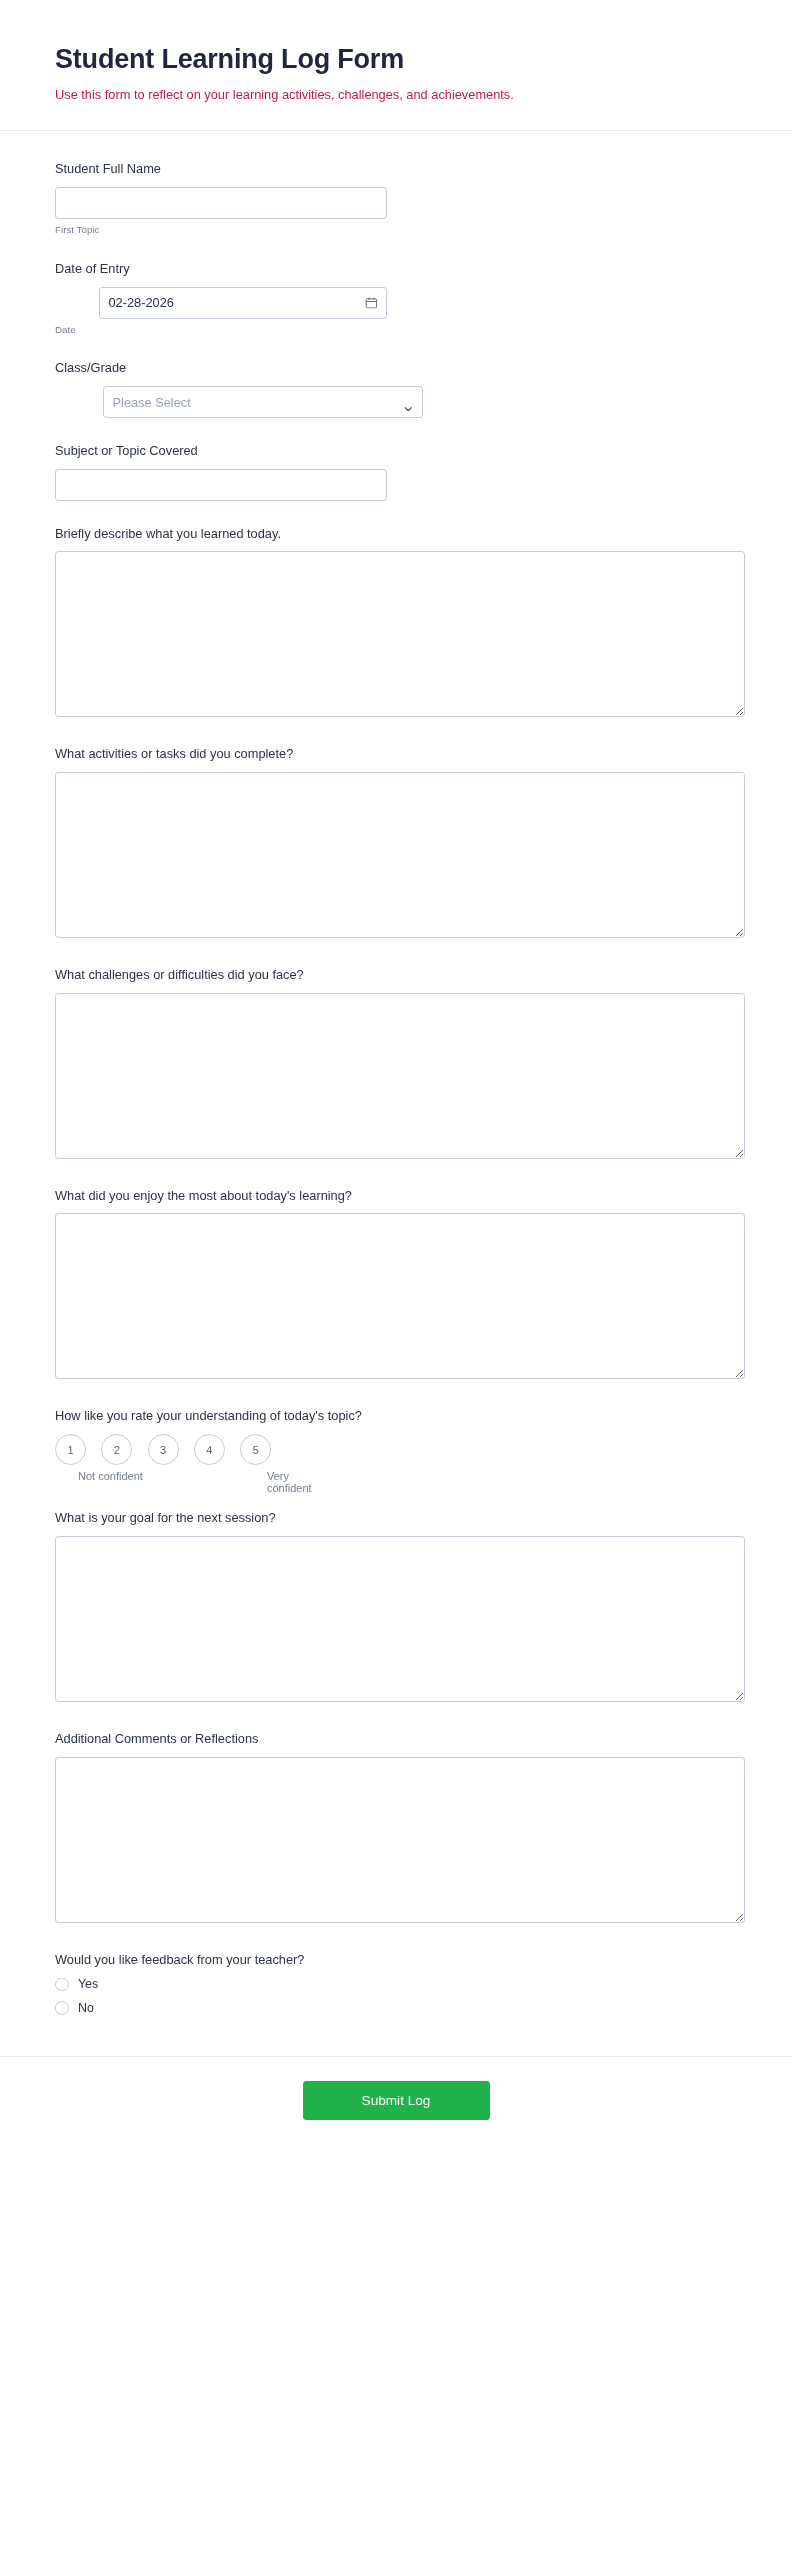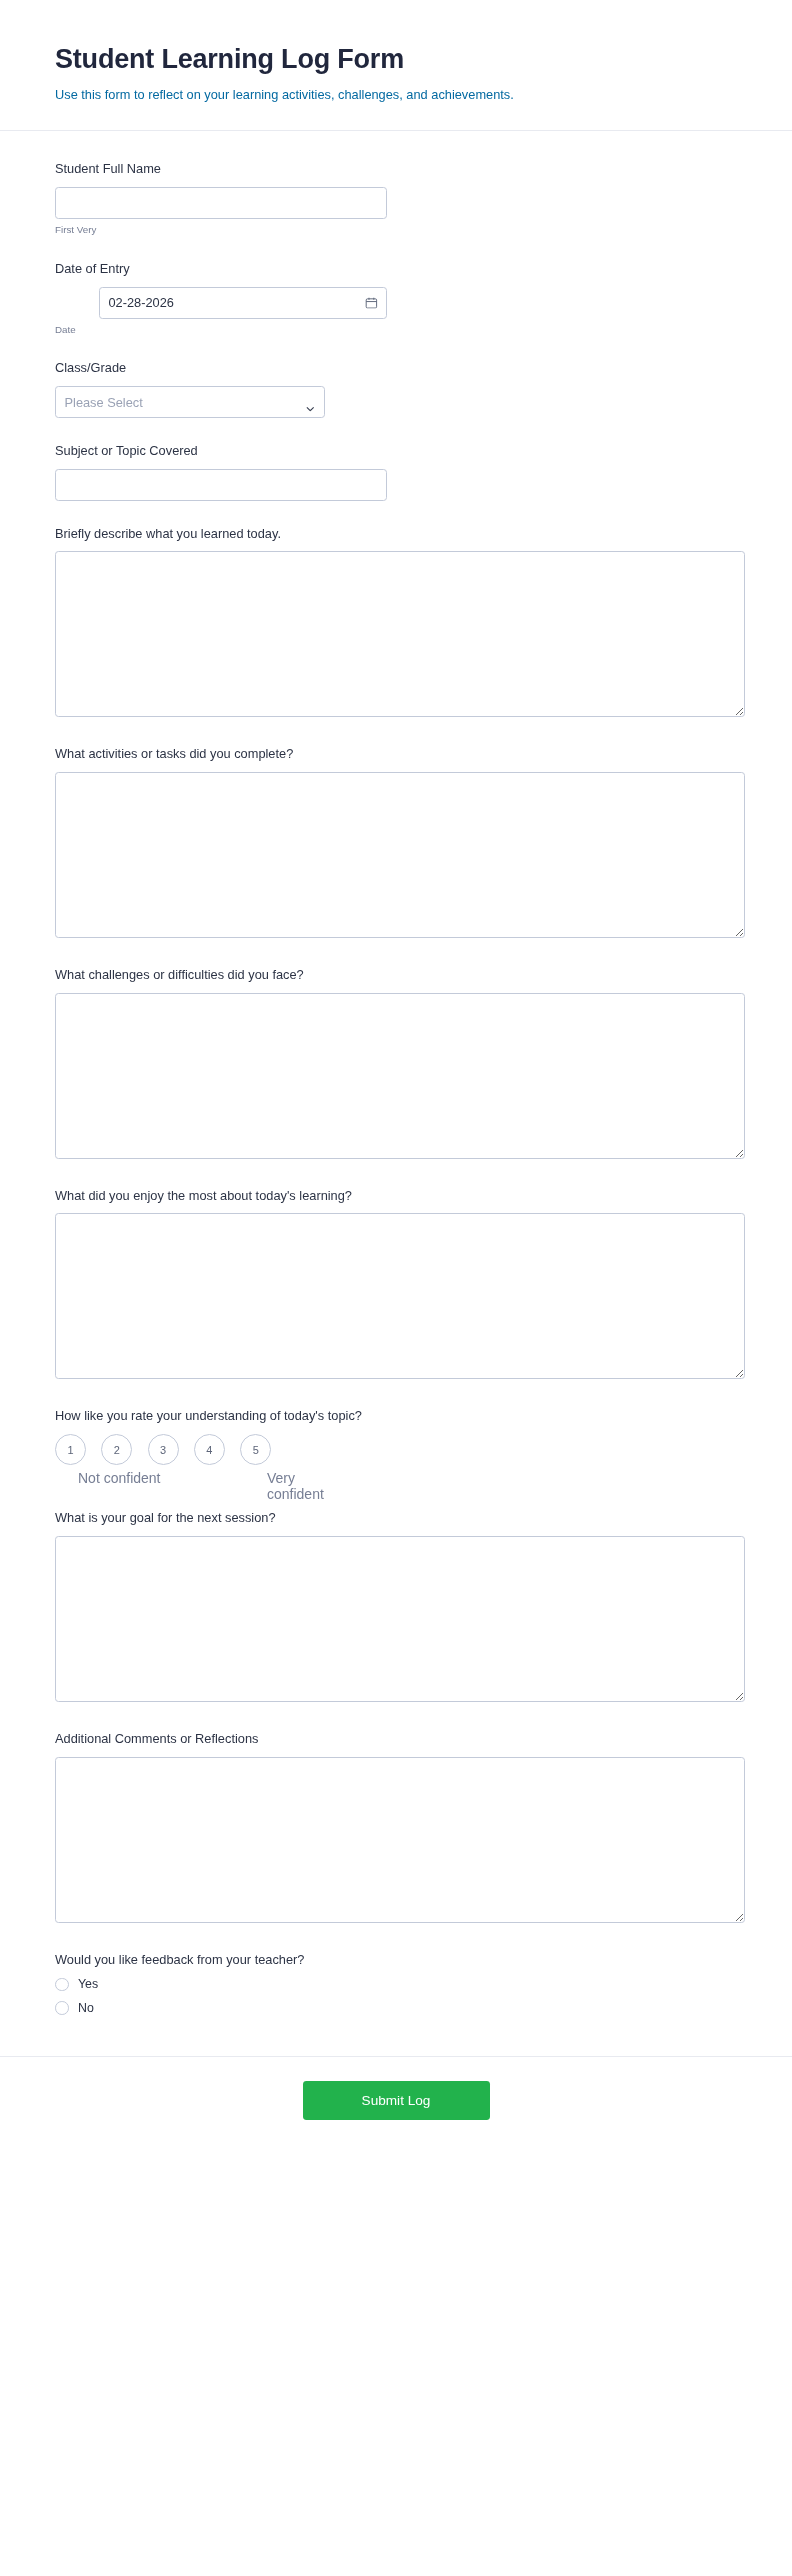--- a/index.html
+++ b/index.html
@@ -28,21 +28,21 @@
   .form-title {
     font-size: 27px;
     font-weight: bold;
     color: #21273d;
     letter-spacing: -0.2px;
     margin: 0 0 10.2px 0;
     line-height: 1.2;
   }
   .form-subtitle {
     font-size: 12.8px;
-    color: #0369a1;
+    color: #be185d;
     margin: 0;
     line-height: 1.4;
     font-weight: normal;
   }
   
   .form-body {
     padding: 29px 55px 17px 55px;
   }
   .field-block {
     margin-bottom: 24px;
@@ -90,21 +90,21 @@
     position: absolute;
     right: 9.4px;
     top: 50%;
     transform: translateY(-50%);
     width: 12.8px;
     height: 12.8px;
     pointer-events: none;
     color: #5d6579;
   }
 
-  .select-wrap { position: relative; width: 270px; }
+  .select-wrap { position: relative; width: 320px; margin-left: 48px; }
   select.input-box {
     appearance: none;
     -webkit-appearance: none;
     color: #9aa2b5;
     padding-right: 25.6px;
   }
   .chev {
     position: absolute;
     right: 10.2px;
     top: 50%;
@@ -153,21 +153,21 @@
     font-family: "Liberation Sans", sans-serif;
   }
   .scale-legend {
     position: relative;
     height: 13.6px;
     margin-top: 5.1px;
     width: 256px;
   }
   .scale-legend span {
     position: absolute;
-    font-size: 14px;
+    font-size: 11px;
     color: #767e94;
     padding-left: 23px;
   }
   .legend-left { left: 0; }
   .legend-right { left: 189px; }
 
   
   .radio-group { margin-top: 5.1px; }
   .radio-row {
     display: flex;
@@ -217,21 +217,21 @@
     <p class="form-subtitle">Use this form to reflect on your learning activities, challenges, and achievements.</p>
   </div>
 
   <div class="form-body">
 
     <div class="field-block">
       <span class="field-label">Student Full Name</span>
       <div class="name-row">
         <div class="name-col">
           <input class="input-box" type="text" value="" style="">
-          <span class="sub-label">First Very</span>
+          <span class="sub-label">First Topic</span>
         </div>
       </div>
     </div>
 
     <div class="field-block">
       <span class="field-label">Date of Entry</span>
       <div class="date-field-wrap">
         <input class="input-box" type="text" value="02-28-2026" style="">
         <span class="cal-icon">
           <svg viewBox="0 0 16 16" width="12.8" height="12.8" fill="none" stroke="currentColor" stroke-width="1.2">

